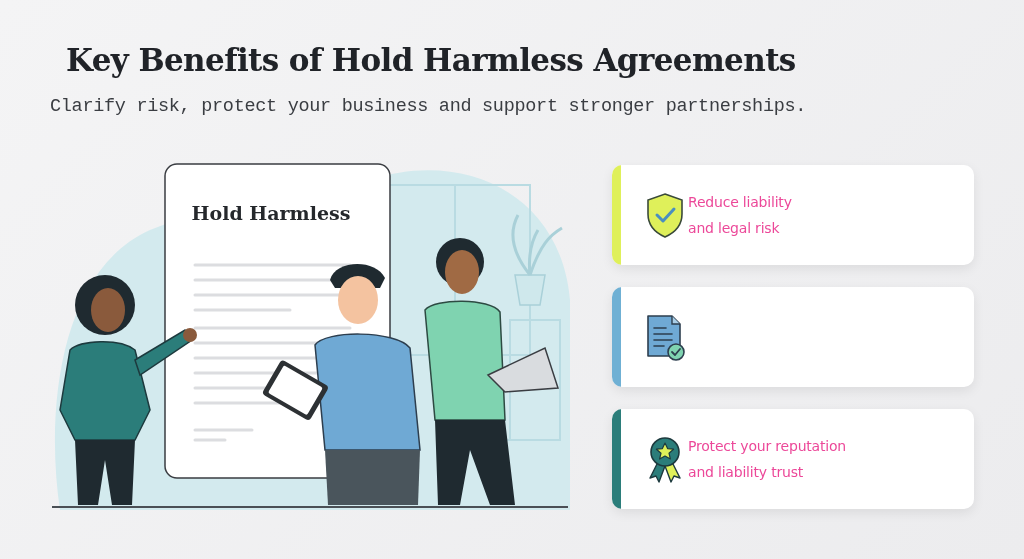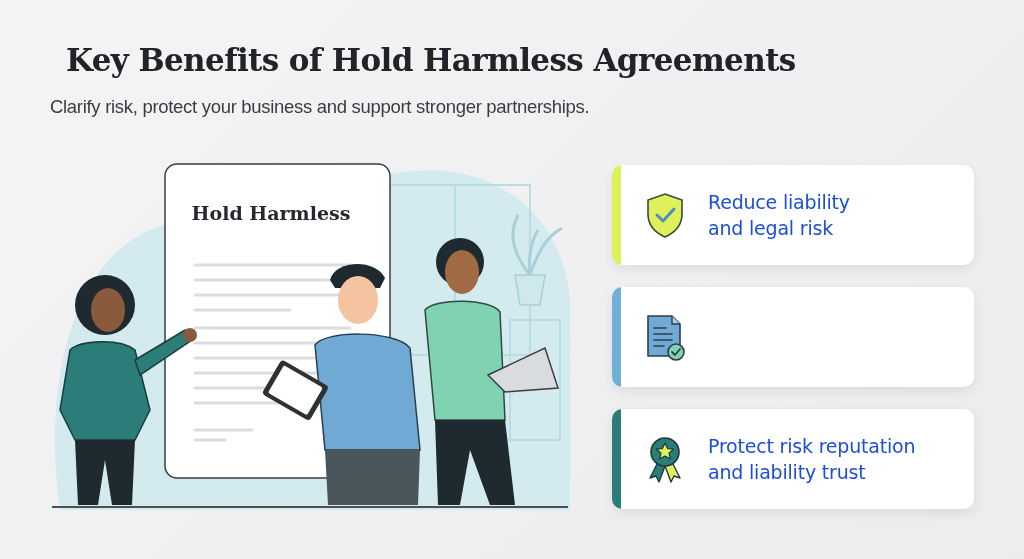--- a/index.html
+++ b/index.html
@@ -10,41 +10,41 @@
     color: #1f2226;
     position: relative;
   }
   .title {
     position: absolute; left: 66px; top: 42px;
     font-family: "DejaVu Serif", serif; font-weight: bold;
     font-size: 31px; letter-spacing: -0.6px; color: #202328;
   }
   .subtitle {
     position: absolute; left: 50px; top: 96px;
-    font-family: Liberation Sans, sans-serif; font-size: 18.5px;
+    font-family: Liberation Mono, monospace; font-size: 18.5px;
     color: #3a3d42; letter-spacing: -0.3px;
   }
   .illustration { position: absolute; left: 40px; top: 160px; width: 540px; height: 355px; }
   .illustration svg { width: 100%; height: 100%; display: block; }
   .doc-title {
     position: absolute; left: 126px; top: 40px; width: 210px;
     text-align: center; font-family: "DejaVu Serif", serif; font-weight: bold;
     font-size: 19px; line-height: 26px; color: #25282c;
   }
   .cards { position: absolute; left: 612px; top: 165px; width: 362px; }
   .card {
     position: relative; height: 100px; background: #ffffff; border-radius: 10px;
     box-shadow: 0 4px 12px rgba(0,0,0,0.08); margin-bottom: 22px;
     overflow: hidden; display: flex; align-items: center;
   }
   .card .accent { position: absolute; left: 0; top: 0; bottom: 0; width: 9px; }
   .card .icon { width: 46px; height: 50px; margin-left: 30px; flex: none; }
   .card .icon svg { width: 100%; height: 100%; }
   .card .text {
-    margin-left: 20px; font-size: 19px; line-height: 26px; color: #1d4ed8; letter-spacing: -0.2px;
+    font-size: 14px; line-height: 26px; color: #ec4899; letter-spacing: -0.2px;
   }
 </style>
 </head>
 <body>
 
 <h1 class="title">Key Benefits of Hold Harmless Agreements</h1>
 <p class="subtitle">Clarify risk, protect your business and support stronger partnerships.</p>
 
 <div class="illustration">
   <svg viewBox="0 0 540 355" xmlns="http://www.w3.org/2000/svg">
@@ -150,17 +150,17 @@
     <div class="accent" style="background:#2b7d7a"></div>
     <div class="icon">
       <svg viewBox="0 0 46 50">
         <path d="M16 28 L8 44 L14 42 L17 48 L23 32 Z" fill="#2b7d7a" stroke="#1d3a3e" stroke-width="1.4" stroke-linejoin="round"></path>
         <path d="M30 28 L38 44 L32 42 L29 48 L23 32 Z" fill="#dff05a" stroke="#1d3a3e" stroke-width="1.4" stroke-linejoin="round"></path>
         <circle cx="23" cy="18" r="14" fill="#2b7d7a" stroke="#1d3a3e" stroke-width="1.6"></circle>
         <path d="M23 9 L25.6 14.6 L31.6 15.2 L27 19.2 L28.4 25 L23 22 L17.6 25 L19 19.2 L14.4 15.2 L20.4 14.6 Z" fill="#dff05a" stroke="#1d3a3e" stroke-width="1.2" stroke-linejoin="round"></path>
       </svg>
     </div>
     <div class="text">
-      <div>Protect risk reputation</div>
+      <div>Protect your reputation</div>
       <div>and liability trust</div>
     </div>
   </div>
 </div>
 
 </body></html>

